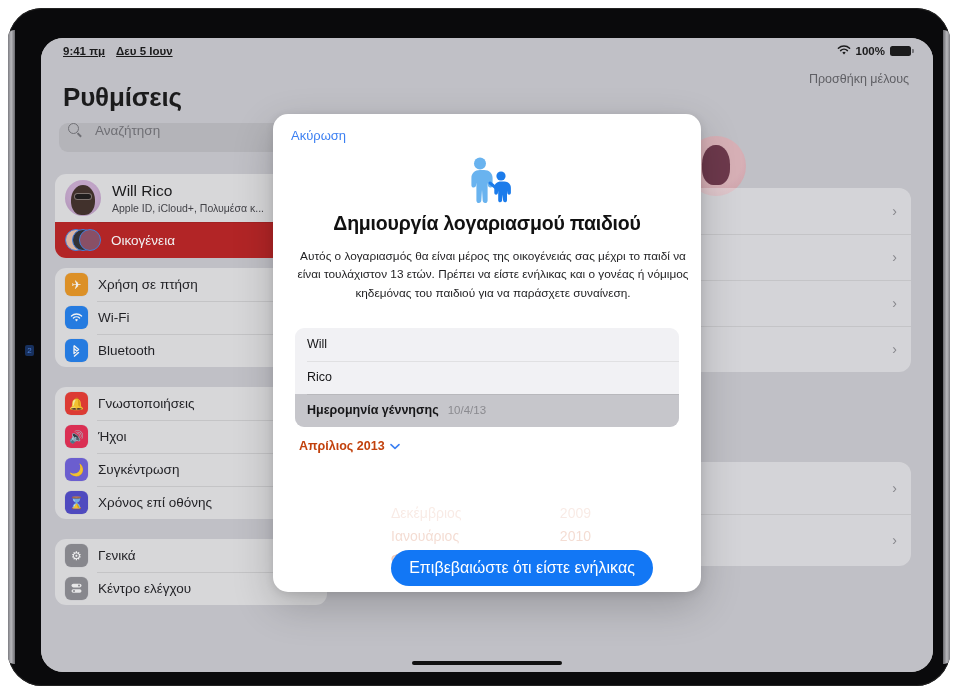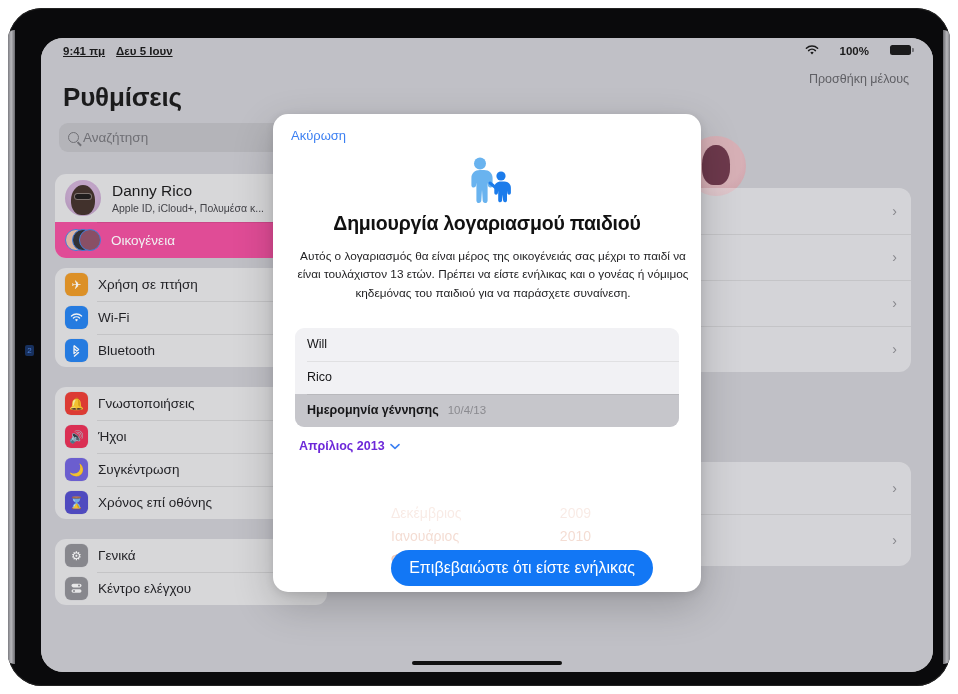--- a/index.html
+++ b/index.html
@@ -53,21 +53,21 @@
   
   #status-bar {
     position: absolute; left: 0; top: 0;
     width: 100%; height: 26px;
     display: flex; align-items: center;
     padding: 0 22px;
     font-size: 11.5px; font-weight: bold; color: #1b1b1c;
     z-index: 40;
   }
   #status-left { display: flex; gap: 11px; text-decoration: underline; }
-  #status-right { margin-left: auto; display: flex; align-items: flex-start; gap: 21px; }
+  #status-right { margin-left: auto; display: flex; align-items: center; gap: 5px; }
   .status-battery {
     width: 21px; height: 10.5px;
     border-radius: 2.5px;
     background: #1b1b1c;
     position: relative;
   }
   .status-battery::after {
     content: ""; position: absolute;
     right: -2.5px; top: 3px;
     width: 1.6px; height: 4px;
@@ -85,23 +85,23 @@
   #settings-title {
     font-size: 26px; font-weight: bold; color: #111;
     padding: 12px 0 10px 22px;
     letter-spacing: -0.2px;
   }
   #search-bar {
     margin: 0 18px 22px 18px;
     height: 29px;
     background: rgba(142,142,147,.22);
     border-radius: 9px;
-    display: flex; align-items: center;
+    display: flex; align-items: flex-start;
     padding: 0 9px;
-    gap: 4px;
+    gap: 16px;
   }
   #search-bar .ph { font-size: 13.5px; color: #6f6f74; }
   .magnifier {
     width: 11px; height: 11px;
     border: 1.5px solid #6f6f74;
     border-radius: 50%;
     position: relative; flex: none;
   }
   .magnifier::after {
     content: ""; position: absolute;
@@ -161,21 +161,21 @@
     background: #171312;
     box-shadow: 0 0 0 1px rgba(255,255,255,.35);
   }
   #account-name { font-size: 15.5px; color: #111; line-height: 1.15; }
   #account-sub {
     font-size: 10.5px; color: #3d3d41; margin-top: 2px;
     white-space: nowrap; overflow: hidden; width: 210px;
   }
   #family-row {
     height: 36px;
-    background: #ec4899;
+    background: #b91c1c;
     padding-left: 10px;
   }
   #family-row .label { color: #fff; font-size: 13.5px; }
   .avatar-stack {
     width: 38px; height: 24px;
     position: relative; margin-right: 8px; flex: none;
   }
   .avatar-stack i {
     position: absolute; top: 1px;
     width: 22px; height: 22px; border-radius: 50%;
@@ -299,21 +299,21 @@
   }
   .f-row.sep::before {
     content: ""; position: absolute;
     left: 12px; right: 0; top: 0; height: 1px;
     background: rgba(0,0,0,.07);
   }
   .f-row.selected { background: #c6c6cb; font-weight: bold; }
   .f-row .val { color: #8a8a8f; margin-left: 9px; font-weight: normal; font-size: 11.5px; }
   #month-trigger {
     margin: 12px 0 0 26px;
-    font-size: 12.5px; color: #6d28d9; font-weight: bold;
+    font-size: 12.5px; color: #c2410c; font-weight: bold;
     display: inline-flex; align-items: center; gap: 5px;
   }
   #picker-ghost {
     position: absolute; left: 118px; top: 388px;
     width: 200px;
     opacity: .30;
     font-size: 14px; color: #c2410c;
   }
   #picker-ghost .pk-row {
     display: flex; justify-content: space-between;
@@ -375,21 +375,21 @@
 
       <div id="search-bar">
         <span class="magnifier"></span>
         <span class="ph">Αναζήτηση</span>
       </div>
 
       <div class="s-group" id="account-group">
         <div class="s-row" id="account-row">
           <span class="avatar"></span>
           <span>
-            <span id="account-name" style="display:block">Danny Rico</span>
+            <span id="account-name" style="display:block">Will Rico</span>
             <span id="account-sub" style="display:block">Apple ID, iCloud+, Πολυμέσα κ...</span>
           </span>
         </div>
         <div class="s-row" id="family-row">
           <span class="avatar-stack">
               <i></i>
               <i></i>
               <i></i>
             </span>
           <span class="label">Οικογένεια</span>

